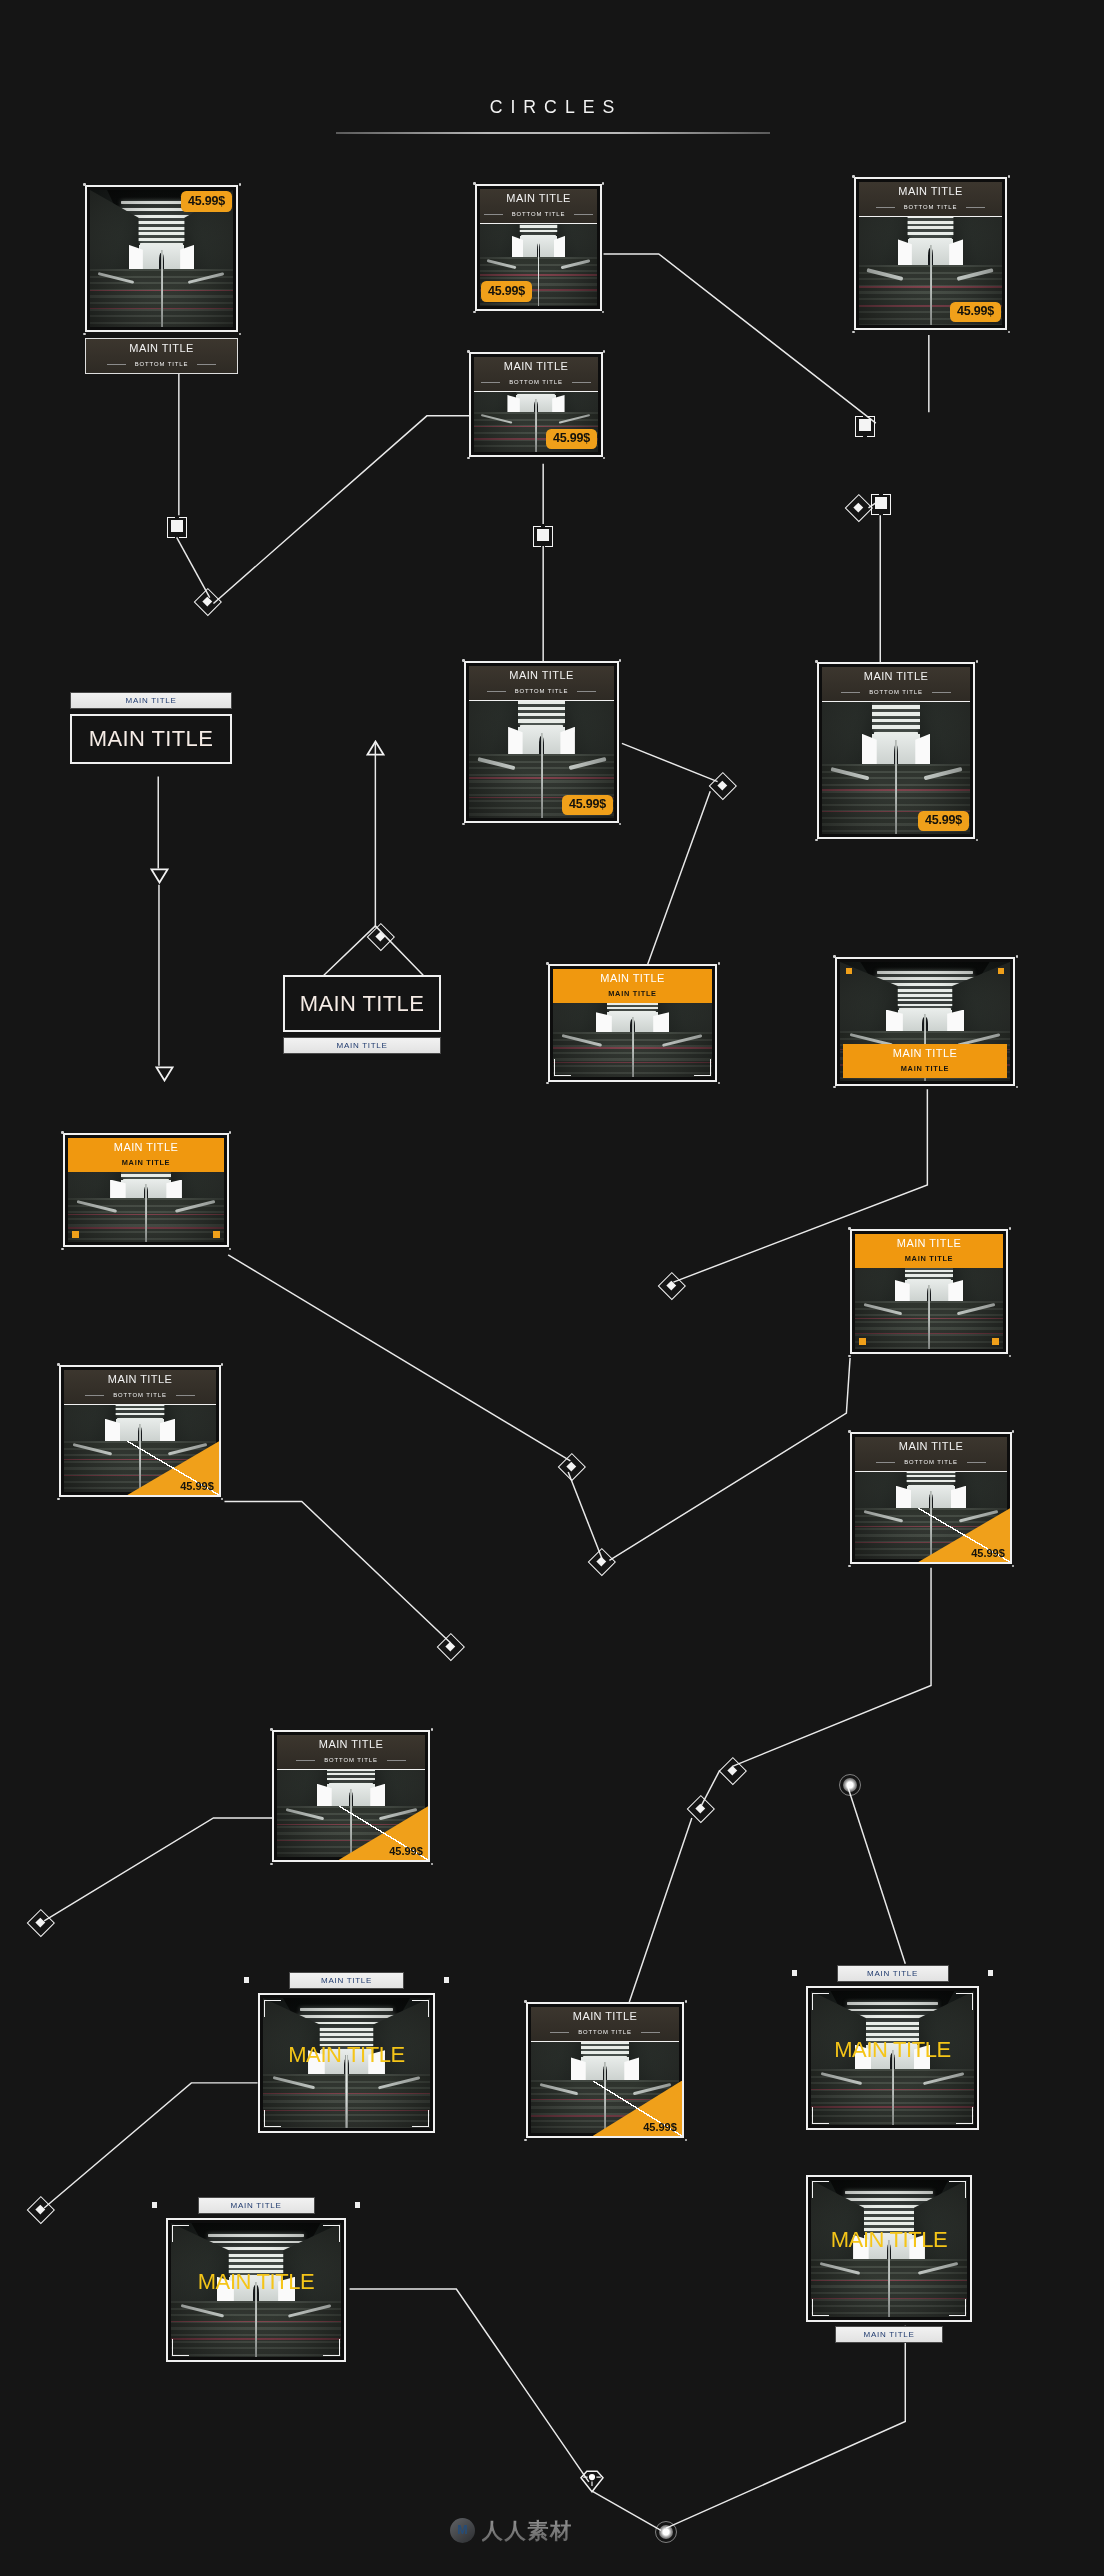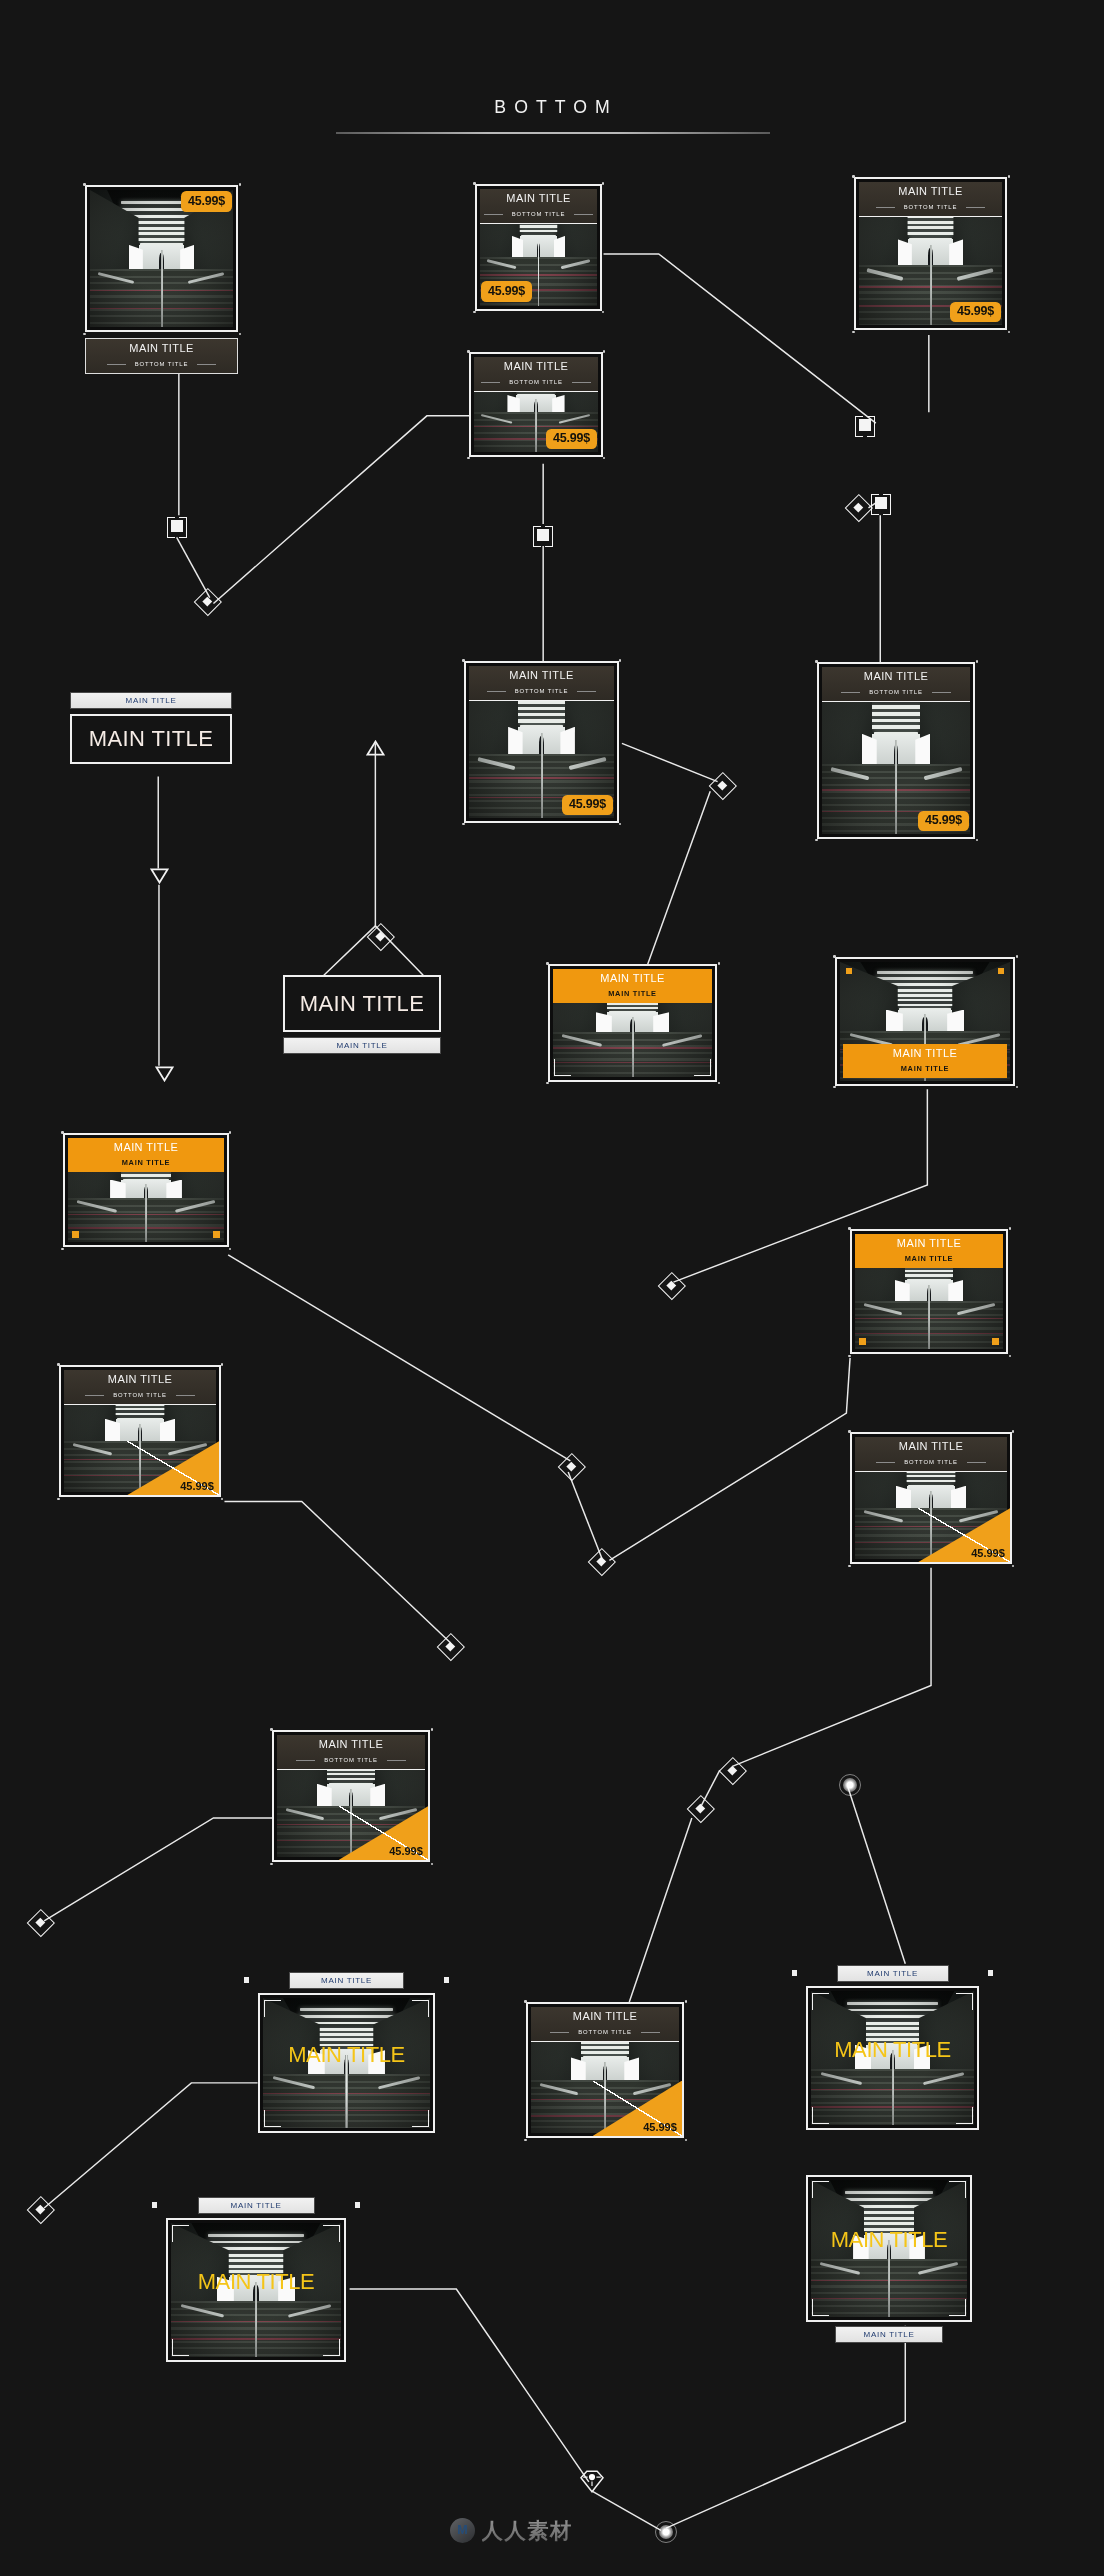--- a/index.html
+++ b/index.html
@@ -185,21 +185,21 @@
   #wm-mark span{font-size:12.5px;color:#2f6fb5;font-weight:bold;line-height:1;}
   #wm-text{font-size:21.3px;font-weight:bold;letter-spacing:1.5px;
     background:linear-gradient(to bottom,#e8e8e8,#8f8f8f);
     -webkit-background-clip:text;background-clip:text;color:transparent;}
 </style>
 </head>
 <body>
 
 <div id="stage">
 
-  <div id="page-title">BOTTOM</div>
+  <div id="page-title">CIRCLES</div>
   <div id="title-rule"></div>
 
   <svg id="links" viewBox="0 0 1500 3500">
       <path d="M 243 508 L 243 700" fill="none" stroke="#e9e9e9" stroke-width="2"></path>
       <path d="M 240 730 L 285 812" fill="none" stroke="#e9e9e9" stroke-width="2"></path>
       <path d="M 290 820 L 580 565 L 640 565" fill="none" stroke="#e9e9e9" stroke-width="2"></path>
       <path d="M 820 345 L 895 345 L 1190 575" fill="none" stroke="#e9e9e9" stroke-width="2"></path>
       <path d="M 738 630 L 738 712" fill="none" stroke="#e9e9e9" stroke-width="2"></path>
       <path d="M 738 742 L 738 898" fill="none" stroke="#e9e9e9" stroke-width="2"></path>
       <path d="M 1262 455 L 1262 560" fill="none" stroke="#e9e9e9" stroke-width="2"></path>

